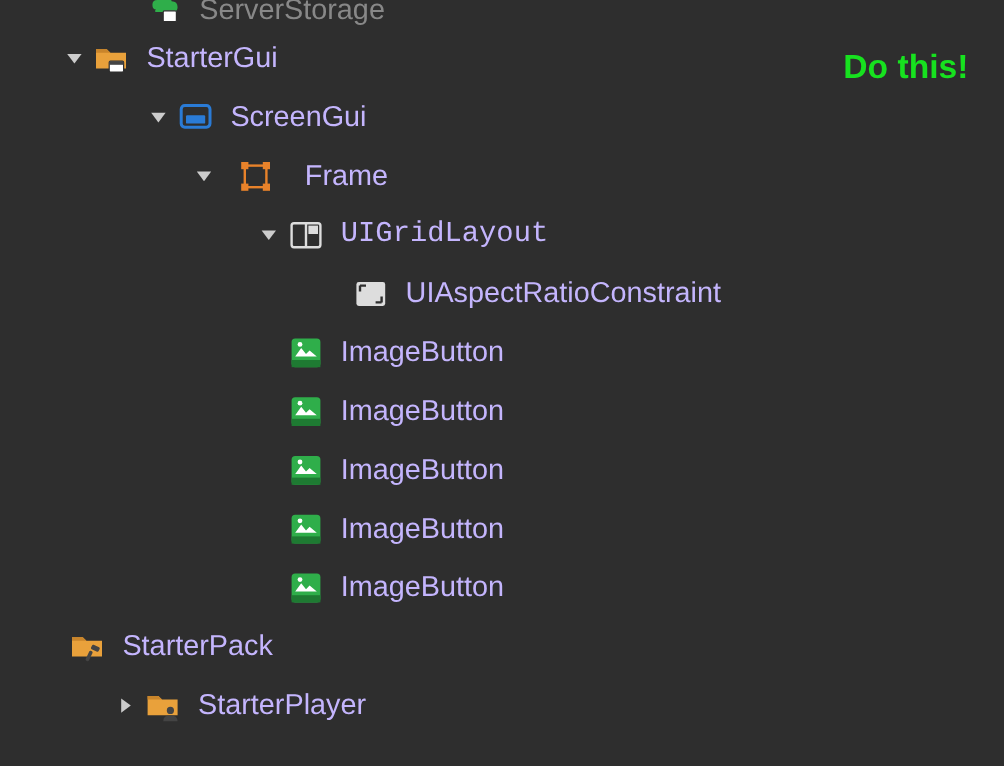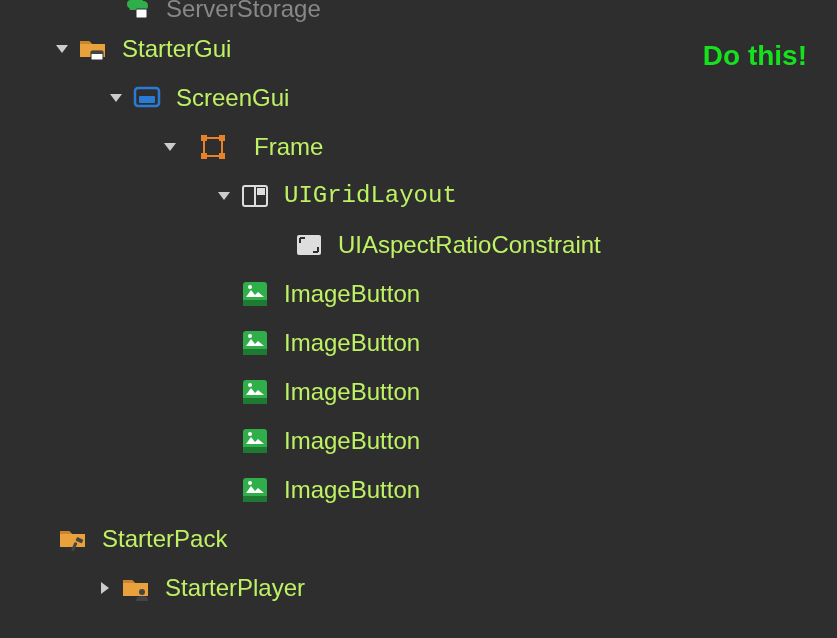--- a/index.html
+++ b/index.html
@@ -37,21 +37,21 @@
   }
   .row .icon{
     width:30px;height:30px;
     display:inline-flex;
     justify-content:center;
     align-items:center;
     margin-right:14px;
     flex:0 0 30px;
   }
   .row .label{
-    color:#bef264;
+    color:#c4b5fd;
     font-size:24px;
   }
   .row.cut .label{
     color:#888;
   }
   
 
   .annotation{
     position:absolute;
     top:40px;
@@ -89,21 +89,21 @@
       <svg width="30" height="30" viewBox="0 0 30 30">
         <path d="M2 7 L11 7 L14 10 L27 10 L27 23 L2 23 Z" fill="#e9a13b"></path>
         <path d="M2 7 L11 7 L14 10 L2 10 Z" fill="#c9852b"></path>
         <rect x="13" y="17" width="12" height="9" rx="1" fill="#fff" stroke="#2e2e2e" stroke-width="1"></rect>
         <rect x="13" y="17" width="12" height="3" fill="#444"></rect>
       </svg>
     </span>
     <span class="label">StarterGui</span>
   </div>
 
-  <div class="row" style="padding-left:106px;">
+  <div class="row" style="padding-left:106px;margin-left:16px;">
     <span class="arrow">
       <svg width="16" height="16" viewBox="0 0 16 16">
           <polygon points="2,4 14,4 8,12" fill="#ccc"></polygon>
         </svg>
     </span>
     <span class="icon">
       <svg width="30" height="30" viewBox="0 0 30 30">
         <rect x="3" y="5" width="24" height="18" rx="3" fill="none" stroke="#2a7bd6" stroke-width="2.5"></rect>
         <rect x="7" y="13" width="16" height="7" rx="1" fill="#2a7bd6"></rect>
       </svg>

